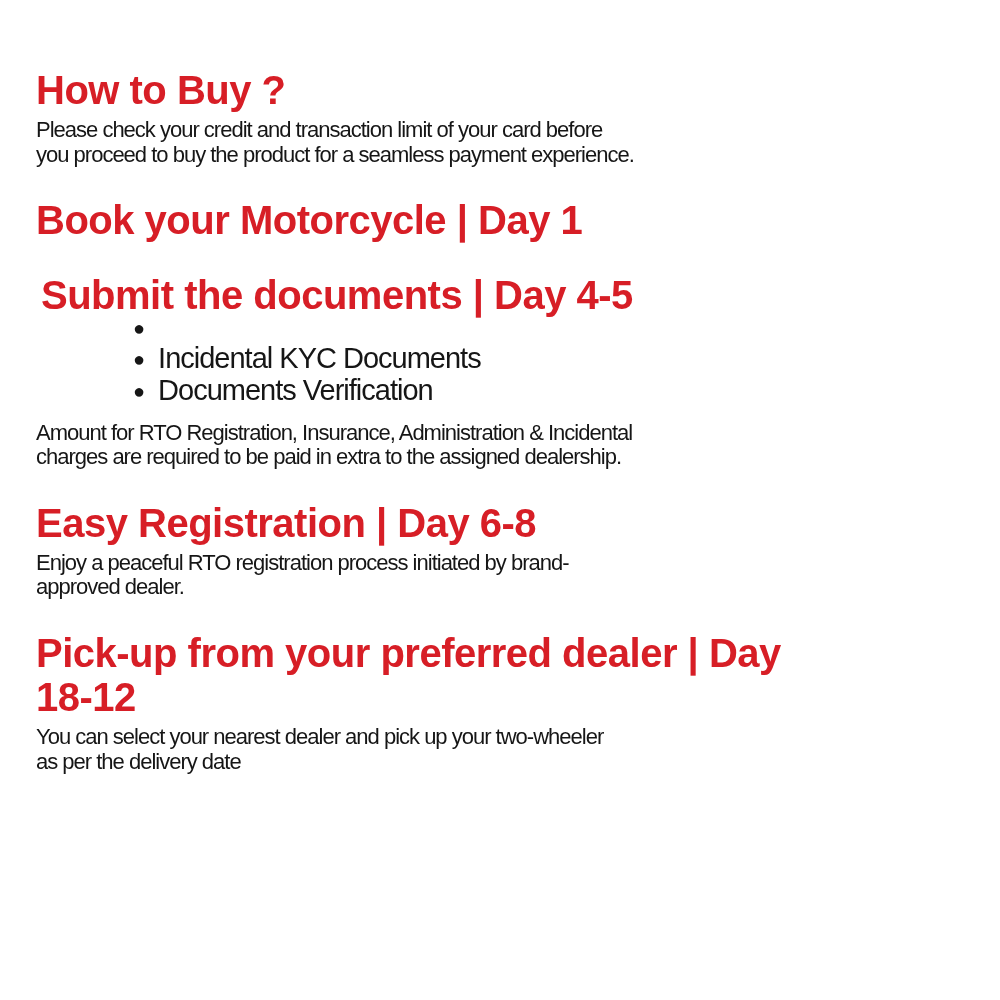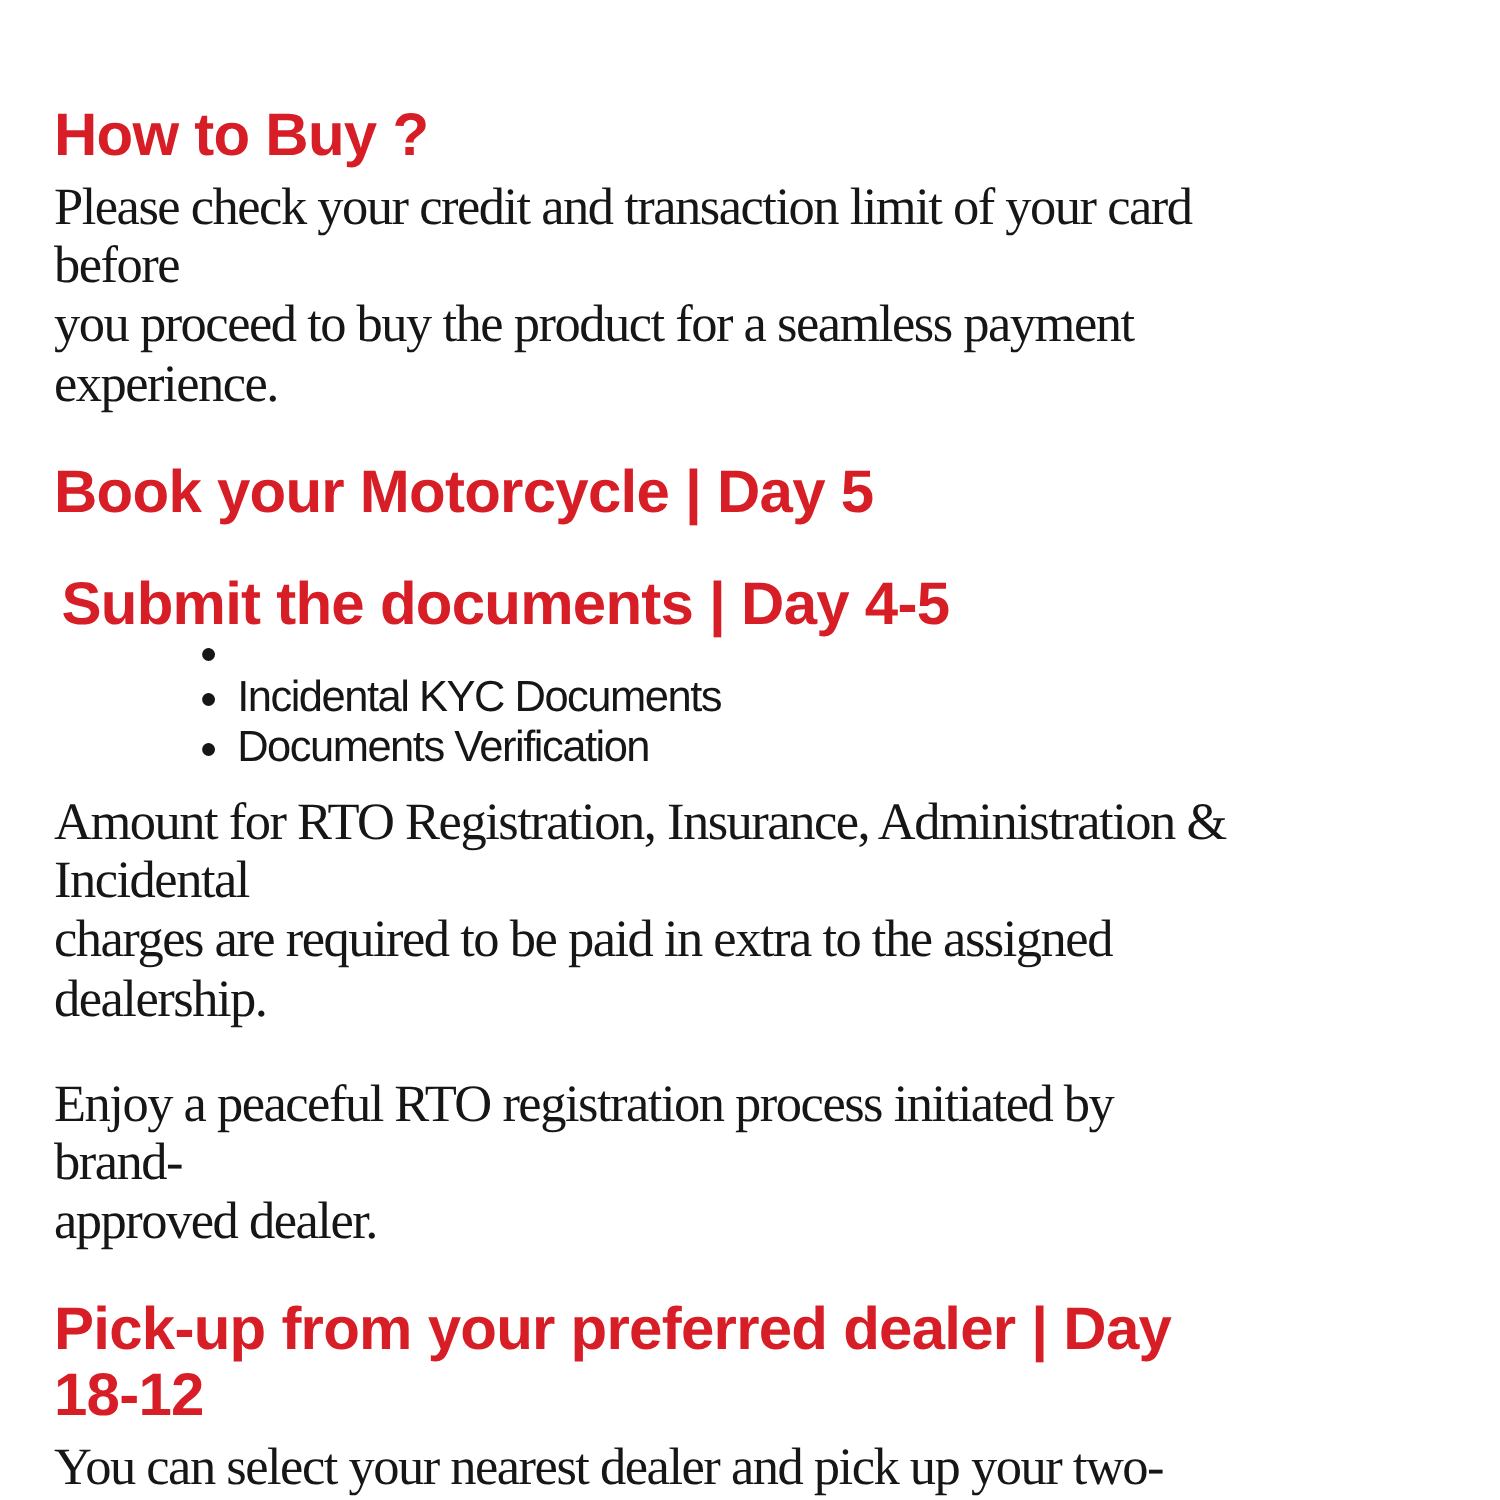--- a/index.html
+++ b/index.html
@@ -19,26 +19,25 @@
   .section:first-child { margin-top: 0; }
   .heading {
     font-size: 40px;
     font-weight: 700;
     line-height: 1.1;
     letter-spacing: -0.5px;
     color: #d71e26;
   }
   .body-text {
     margin-top: 6px;
-    font-size: 35px;
+    font-size: 22px;
     line-height: 1.12;
     letter-spacing: -1px;
     color: #161616;
     white-space: pre-line;
-    font-family: Liberation Serif, serif;
   }
   .section-submit .heading { padding-left: 5px; }
   .section-submit .body-text { padding-left: 3px; margin-top: 14px; }
   .bullets { padding-left: 97px; margin-top: 2px; }
   .bullet-row {
     display: flex;
     align-items: baseline;
     font-size: 29px;
     line-height: 1.12;
     letter-spacing: -1px;
@@ -61,21 +60,21 @@
 
 <div class="page">
 
   <div class="section">
     <div class="heading">How to Buy ?</div>
     <div class="body-text">Please check your credit and transaction limit of your card before
 you proceed to buy the product for a seamless payment experience.</div>
   </div>
 
   <div class="section">
-    <div class="heading">Book your Motorcycle | Day 5</div>
+    <div class="heading">Book your Motorcycle | Day 1</div>
   </div>
 
   <div class="section section-submit">
     <div class="heading">Submit the documents | Day 4-5</div>
     <div class="bullets">
       <div class="bullet-row">
         <span class="bullet-dot">●</span>
       </div>
       <div class="bullet-row">
         <span class="bullet-dot">●</span>
@@ -84,20 +83,21 @@
       <div class="bullet-row">
         <span class="bullet-dot">●</span>
         <span>Documents Verification</span>
       </div>
     </div>
     <div class="body-text body-after">Amount for RTO Registration, Insurance, Administration &amp; Incidental
 charges are required to be paid in extra to the assigned dealership.</div>
   </div>
 
   <div class="section">
+    <div class="heading">Easy Registration | Day 6-8</div>
     <div class="body-text">Enjoy a peaceful RTO registration process initiated by brand-
 approved dealer.</div>
   </div>
 
   <div class="section">
     <div class="heading">Pick-up from your preferred dealer | Day 18-12</div>
     <div class="body-text">You can select your nearest dealer and pick up your two-wheeler
 as per the delivery date</div>
   </div>
 

